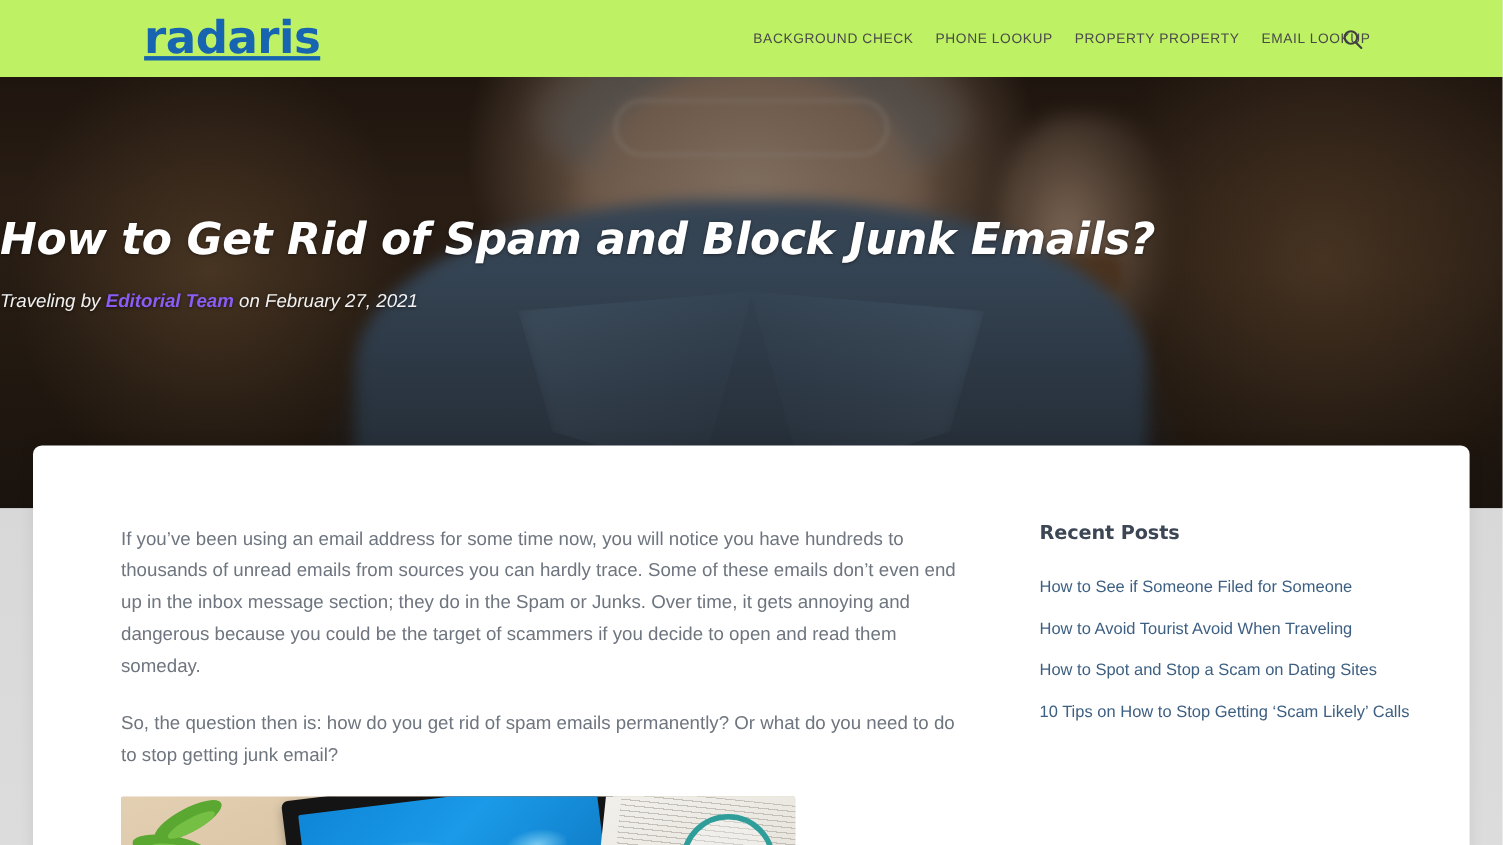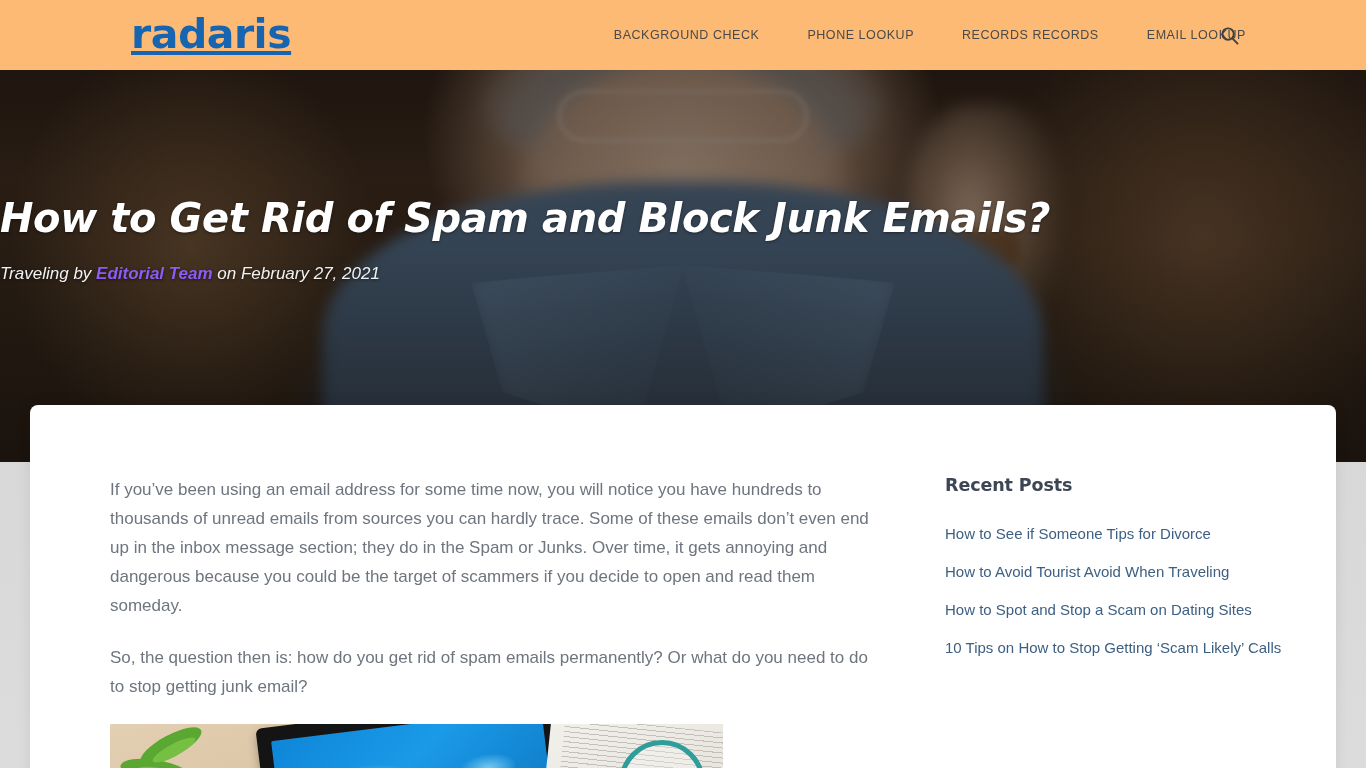--- a/index.html
+++ b/index.html
@@ -6,32 +6,32 @@
   html, body { width:1366px; height:768px; overflow:hidden; }
   body {
     font-family:"Liberation Sans", sans-serif;
     background:linear-gradient(180deg,#e2e2e2 0%,#d8d8d8 60%,#dcdcdc 100%);
     -webkit-font-smoothing:antialiased;
   }
 
   
   .site-header{
     position:absolute; top:0; left:0; width:1366px; height:70px;
-    background:#fdba74; z-index:30;
+    background:#bef264; z-index:30;
     display:flex; align-items:center;
   }
   .logo{
     position:absolute; left:131px; top:14px;
     font-family:"DejaVu Sans", sans-serif;
     font-size:41px; font-weight:700; letter-spacing:-0.5px;
     color:#1764b0; line-height:1;
   }
   .nav{
     position:absolute; right:120px; top:0; height:70px;
-    display:flex; align-items:center; gap:48px;
+    display:flex; align-items:center; gap:20px;
   }
   .nav a{
     font-size:12.5px; letter-spacing:.55px; color:#4a4a4a;
     text-decoration:none; white-space:nowrap;
   }
   .search-btn{
     position:absolute; right:126px; top:24px;
     width:22px; height:22px; cursor:pointer;
     display:flex; align-items:center; justify-content:center;
   }
@@ -204,21 +204,21 @@
 </style>
 </head>
 <body>
 
 <header class="site-header">
   <a class="logo" href="#">radaris</a>
 
   <nav class="nav">
     <a href="#">BACKGROUND CHECK</a>
     <a href="#">PHONE LOOKUP</a>
-    <a href="#">RECORDS RECORDS</a>
+    <a href="#">PROPERTY PROPERTY</a>
     <a href="#">EMAIL LOOKUP</a>
   </nav>
 
   <div class="search-btn">
     <svg width="19" height="19" viewBox="0 0 20 20" fill="none" aria-hidden="true">
       <circle cx="8.5" cy="8.5" r="6" stroke="#3f3f3f" stroke-width="2"></circle>
       <line x1="13" y1="13" x2="18.5" y2="18.5" stroke="#3f3f3f" stroke-width="2" stroke-linecap="round"></line>
     </svg>
   </div>
 </header>
@@ -286,21 +286,21 @@
           <div class="fig-loupe"></div>
 
         </div>
       </figure>
     </main>
 
     <aside class="sidebar">
       <h3>Recent Posts</h3>
       <ul class="recent-list">
         <li>
-          <a href="#">How to See if Someone Tips for Divorce</a>
+          <a href="#">How to See if Someone Filed for Someone</a>
         </li>
         <li>
           <a href="#">How to Avoid Tourist Avoid When Traveling</a>
         </li>
         <li>
           <a href="#">How to Spot and Stop a Scam on Dating Sites</a>
         </li>
         <li>
           <a href="#">10 Tips on How to Stop Getting ‘Scam Likely’ Calls</a>
         </li>

